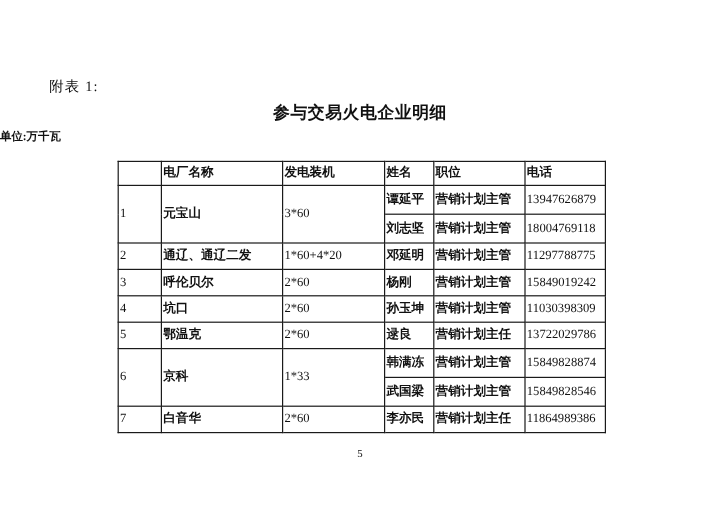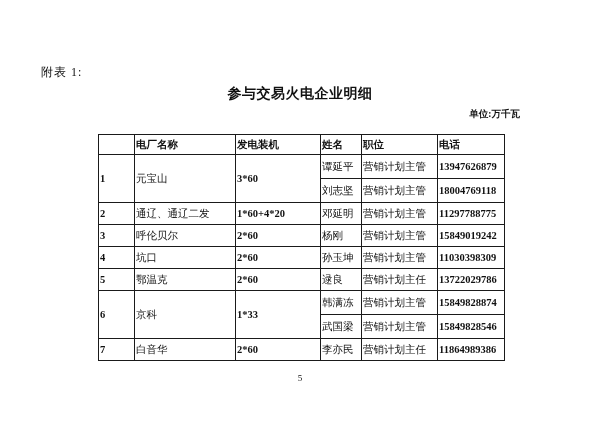--- a/index.html
+++ b/index.html
@@ -29,24 +29,23 @@
     top: 85px;
     width: 600px;
     margin: 0;
     text-align: center;
     font-size: 14px;
     font-weight: bold;
     letter-spacing: 0.5px;
   }
   .unit {
     position: absolute;
-    left: 16px;
+    left: 0;
     top: 108px;
     width: 504px;
-    text-align: right;
     font-size: 9.5px;
     font-weight: bold;
     white-space: nowrap;
   }
   table.grid {
     position: absolute;
     left: 98px;
     top: 134px;
     border-collapse: collapse;
     table-layout: fixed;
@@ -57,22 +56,22 @@
     border: 1px solid #1a1a1a;
     padding: 0 1px;
     text-align: left;
     vertical-align: middle;
     font-size: 10.5px;
     line-height: 1.1;
     overflow: hidden;
     white-space: nowrap;
   }
   table.grid th { font-weight: bold; }
-  td.cn { font-weight: normal; }
-  td.num { font-weight: bold; font-family: "Liberation Serif", serif; }
+  td.cn { font-weight: bold; }
+  td.num { font-weight: normal; font-family: "Liberation Serif", serif; }
   tr.h-head   { height: 20px; }
   tr.h-sub    { height: 24px; }
   tr.h-single { height: 22px; }
   .pagenum {
     position: absolute;
     left: 0;
     top: 373px;
     width: 600px;
     text-align: center;
     font-size: 9px;

